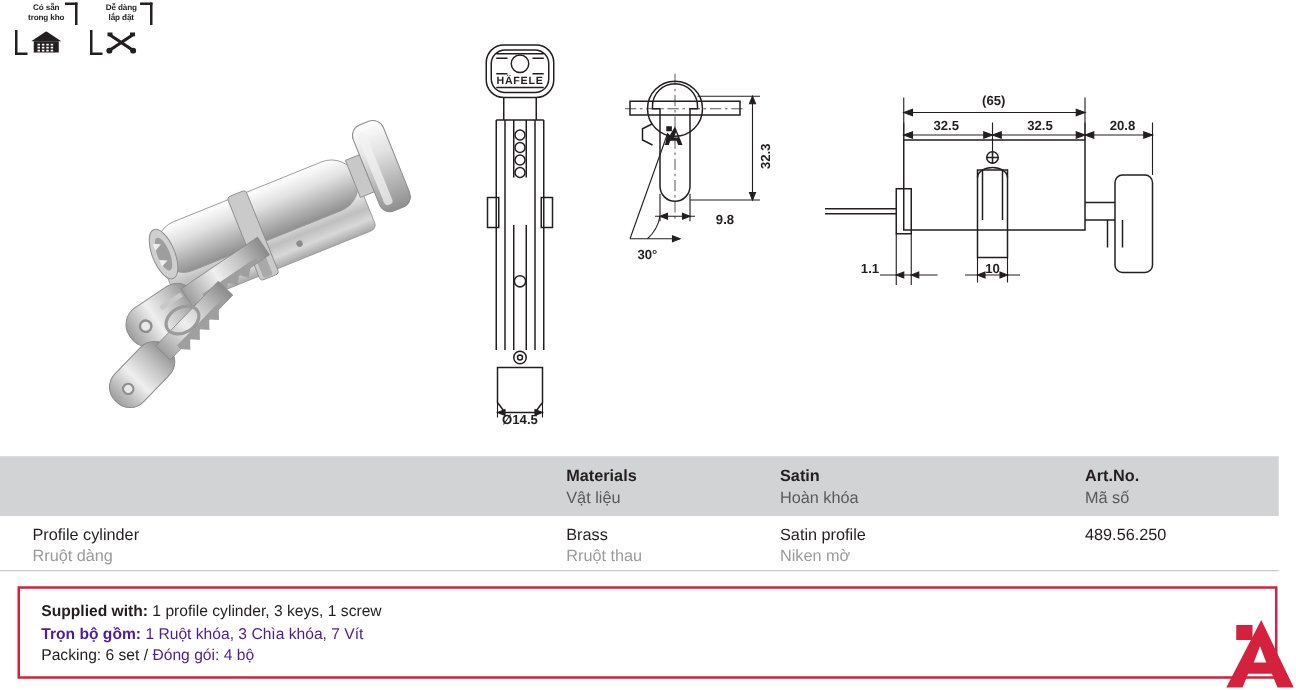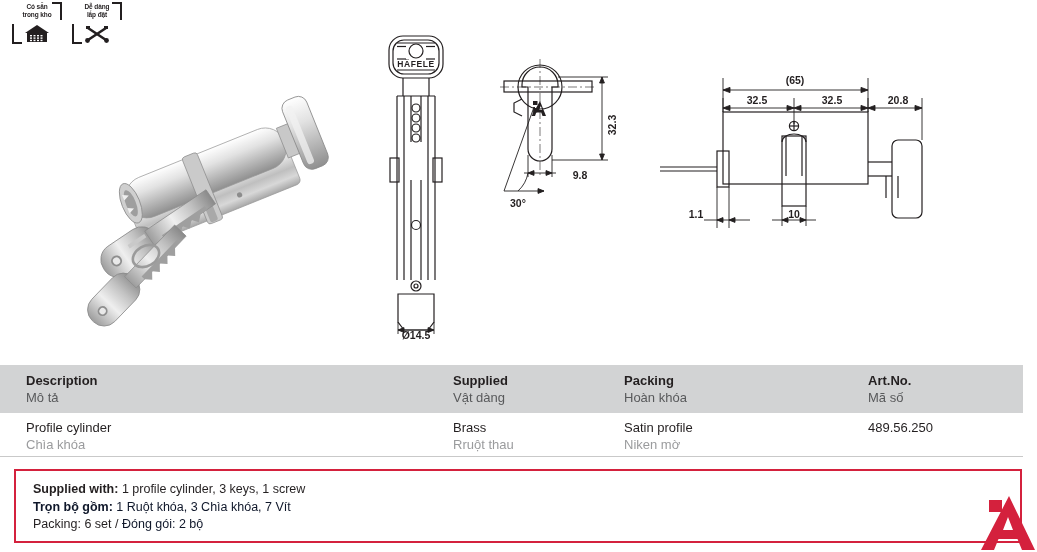--- a/index.html
+++ b/index.html
@@ -58,21 +58,21 @@
   #spec-body .t-vi { color:#9a9b9d; }
   #spec-body .col { top:6px; }
 
   
   #supplied-box {
     position:absolute; left:14px; top:469px; width:1008px; height:74px;
     border:2px solid #d4213d; background:#ffffff; padding:10px 0 0 17px;
   }
   #supplied-box .line { font-size:12.5px; line-height:17.5px; white-space:nowrap; }
   .s-en { color:#231f20; }
-  .s-vi { color:#0f172a; }
+  .s-vi { color:#4c1d95; }
 
   
   #hafele-logo { position:absolute; right:0px; bottom:0px; width:58px; height:58px; }
 </style>
 </head>
 <body>
 
 <div id="badge-row">
 
   <div class="badge">
@@ -383,42 +383,38 @@
       <path d="M122 152 l6 -2.4 l0 4.8 z" fill="#231f20"></path>
       <path d="M146 152 l-6 -2.4 l0 4.8 z" fill="#231f20"></path>
     </g>
     <text class="dim-label" x="134" y="150" text-anchor="middle">10</text>
   </svg>
 </div>
 
 <div id="spec-table">
 
   <div id="spec-head">
-    <div class="col c-desc">
-      <div class="t-en">Description</div>
-      <div class="t-vi">Mô tả</div>
-    </div>
     <div class="col c-mat">
-      <div class="t-en">Supplied</div>
-      <div class="t-vi">Vật dàng</div>
+      <div class="t-en">Materials</div>
+      <div class="t-vi">Vật liệu</div>
     </div>
     <div class="col c-fin">
-      <div class="t-en">Packing</div>
+      <div class="t-en">Satin</div>
       <div class="t-vi">Hoàn khóa</div>
     </div>
     <div class="col c-art">
       <div class="t-en">Art.No.</div>
       <div class="t-vi">Mã số</div>
     </div>
   </div>
 
   <div id="spec-body">
     <div class="col c-desc">
       <div class="t-en">Profile cylinder</div>
-      <div class="t-vi">Chìa khóa</div>
+      <div class="t-vi">Rruột dàng</div>
     </div>
     <div class="col c-mat">
       <div class="t-en">Brass</div>
       <div class="t-vi">Rruột thau</div>
     </div>
     <div class="col c-fin">
       <div class="t-en">Satin profile</div>
       <div class="t-vi">Niken mờ</div>
     </div>
     <div class="col c-art">
@@ -430,21 +426,21 @@
 </div>
 
 <div id="supplied-box">
   <div class="line">
     <b class="s-en">Supplied with:</b><span class="s-en"> 1 profile cylinder, 3 keys, 1 screw</span>
   </div>
   <div class="line">
     <b class="s-vi">Trọn bộ gồm:</b><span class="s-vi"> 1 Ruột khóa, 3 Chìa khóa, 7 Vít</span>
   </div>
   <div class="line">
-    <span class="s-en">Packing: 6 set </span><span class="s-en">/ </span><span class="s-vi">Đóng gói: 2 bộ</span>
+    <span class="s-en">Packing: 6 set </span><span class="s-en">/ </span><span class="s-vi">Đóng gói: 4 bộ</span>
   </div>
 </div>
 
 <div id="hafele-logo">
   <svg width="58" height="58" viewBox="0 0 58 58">
     <rect x="10" y="6" width="13" height="12" fill="#d4213d"></rect>
     <path d="M30 2 L56 56 L43 56 L38.5 45 L19.5 45 L15 56 L2 56 Z
              M24 36 L34 36 L29 23 Z" fill="#d4213d"></path>
   </svg>
 </div>

